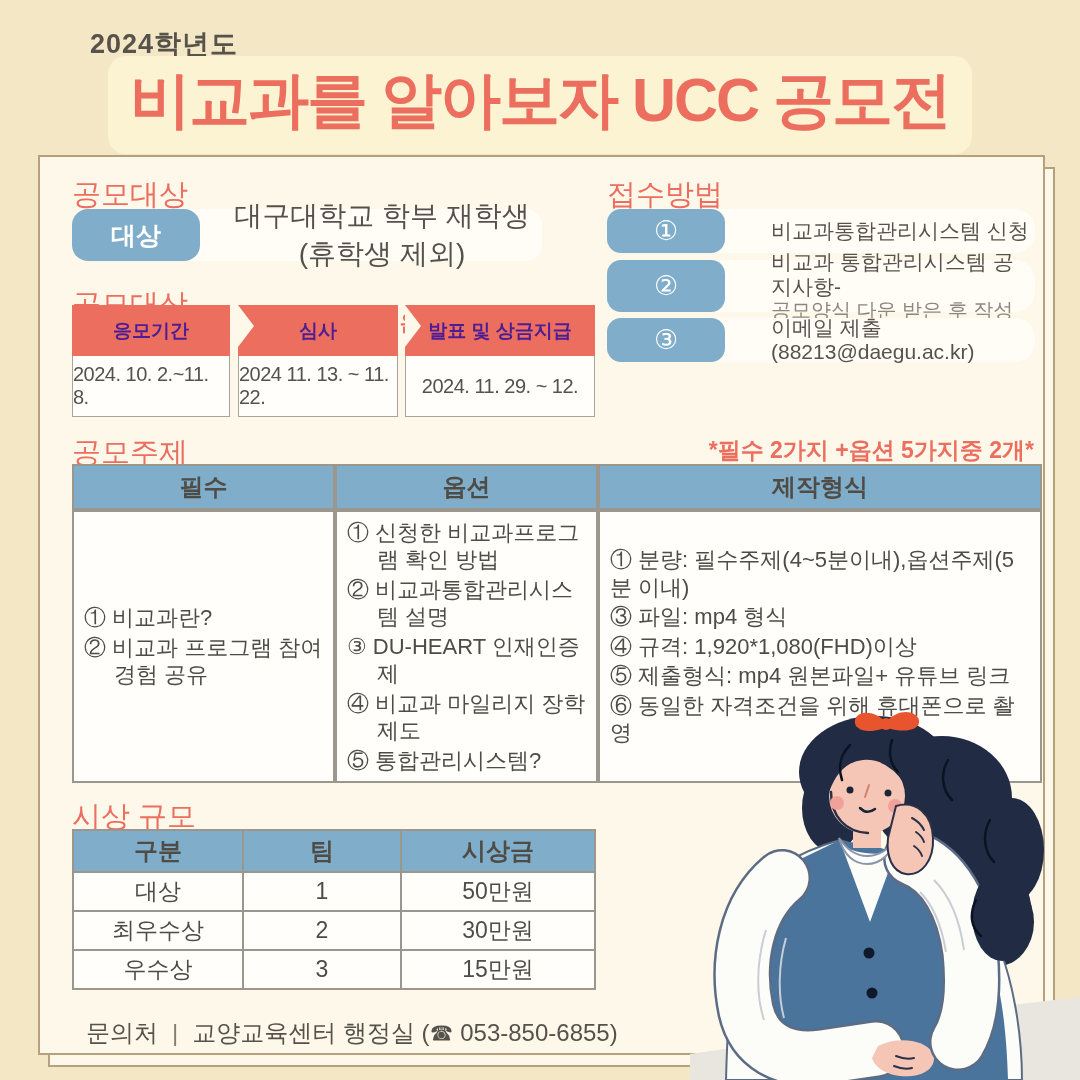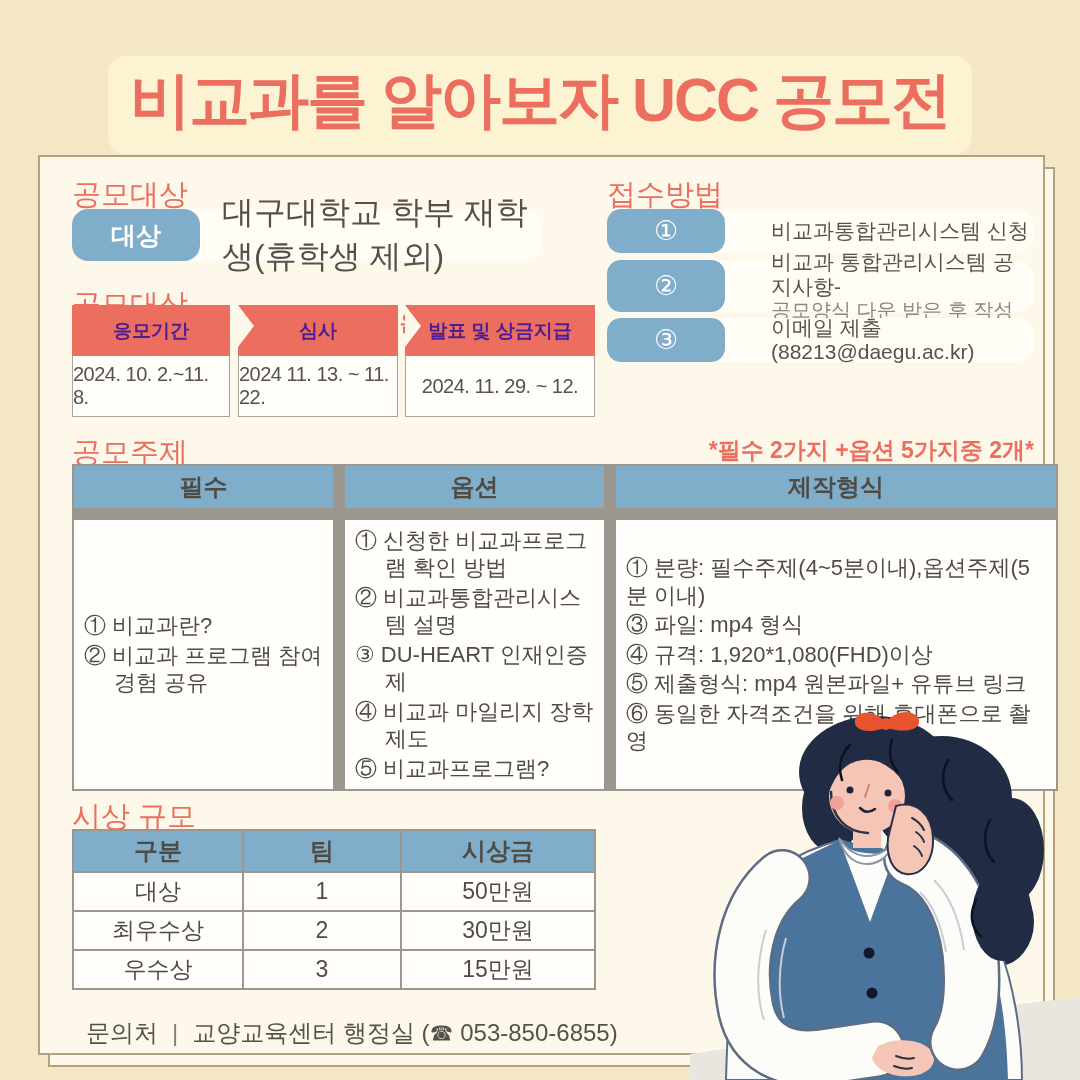--- a/index.html
+++ b/index.html
@@ -28,21 +28,21 @@
   .sec-title{position:absolute;font-size:29px;font-weight:400;color:var(--coral);}
   .sec-note{position:absolute;font-size:23px;font-weight:700;color:var(--coral);text-align:right;}
 
   
   .target-row{position:absolute;left:32px;top:52px;width:470px;height:52px;
     background:var(--white-pill);border-radius:16px;}
   .badge{position:absolute;left:0;top:0;width:128px;height:52px;background:var(--blue);
     border-radius:16px;color:#fff;font-size:25px;font-weight:700;
     display:flex;align-items:center;justify-content:center;}
   .target-text{position:absolute;left:150px;top:0;height:52px;display:flex;align-items:center;
-    font-size:32px;color:var(--ink);}
+    font-size:28px;color:var(--ink);text-align:center;}
 
   
   .apply-row{position:absolute;left:567px;width:428px;background:var(--white-pill);
     border-radius:20px;}
   .num-box{position:absolute;left:0;top:0;width:118px;height:100%;background:var(--blue);
     border-radius:14px;color:#fff;font-size:27px;display:flex;align-items:center;justify-content:center;}
   .apply-text{position:absolute;left:128px;right:6px;top:0;height:100%;
     display:flex;flex-direction:column;justify-content:center;padding-left:36px;}
   .apply-line1{font-size:21px;color:#57534b;line-height:1.15;}
   .apply-line2{font-size:20px;color:var(--muted);line-height:1.15;}
@@ -55,21 +55,21 @@
   .phase-head.notch::before{content:"";position:absolute;left:0;top:0;
     border-top:21px solid transparent;border-bottom:21px solid transparent;
     border-left:16px solid var(--cream);}
   .phase-date{height:60px;background:#fffefb;border:1px solid #a8a49c;border-top:none;
     display:flex;align-items:center;justify-content:center;font-size:20px;color:#55524b;
     letter-spacing:-0.5px;}
 
   
   .ttable{position:absolute;left:32px;top:307px;display:grid;
     grid-template-columns:259px 259px 440px;grid-template-rows:42px 269px;
-    gap:12px;background:var(--grid);border:2px solid var(--grid);}
+    gap:4px;background:var(--grid);border:2px solid var(--grid);}
   .th{background:var(--blue);color:var(--cell-ink);font-size:24px;font-weight:700;
     display:flex;align-items:center;justify-content:center;}
   .td{background:#fffefb;color:var(--cell-ink);font-size:22px;line-height:1.25;
     display:flex;flex-direction:column;justify-content:center;padding:8px 10px;}
   .hang{padding-left:30px;text-indent:-30px;margin:1px 0;}
   .flat{margin:1px 0;}
 
   
   .atable{position:absolute;left:32px;top:672px;display:grid;
     grid-template-columns:168px 156px 192px;grid-template-rows:40px 37px 37px 37px;
@@ -83,20 +83,21 @@
 
   
   .girl{position:absolute;left:690px;top:700px;width:390px;height:380px;z-index:5;
     pointer-events:none;}
 </style>
 </head>
 <body>
 
 <div class="page">
 
+  <div class="year-label">2024학년도</div>
   <div class="main-title">
     <span class="hl">비교과를 알아보자 UCC 공모전</span>
   </div>
 
   <div class="card-shadow"></div>
 
   <div class="card">
 
     <div class="sec-title" style="left:32px;top:18px;">공모대상</div>
     <div class="target-row">
@@ -153,21 +154,21 @@
 
       <div class="td">
         <div class="hang">① 비교과란?</div>
         <div class="hang">② 비교과 프로그램 참여 경험 공유</div>
       </div>
       <div class="td">
         <div class="hang">① 신청한 비교과프로그램 확인 방법</div>
         <div class="hang">② 비교과통합관리시스템 설명</div>
         <div class="hang">③ DU-HEART 인재인증제</div>
         <div class="hang">④ 비교과 마일리지 장학 제도</div>
-        <div class="hang">⑤ 비교과프로그램?</div>
+        <div class="hang">⑤ 통합관리시스템?</div>
       </div>
       <div class="td">
         <div class="flat">① 분량: 필수주제(4~5분이내),옵션주제(5분 이내)</div>
         <div class="flat">③ 파일: mp4 형식</div>
         <div class="flat">④ 규격: 1,920*1,080(FHD)이상</div>
         <div class="flat">⑤ 제출형식: mp4 원본파일+ 유튜브 링크</div>
         <div class="flat">⑥ 동일한 자격조건을 위해 휴대폰으로 촬영</div>
       </div>
     </div>
 

